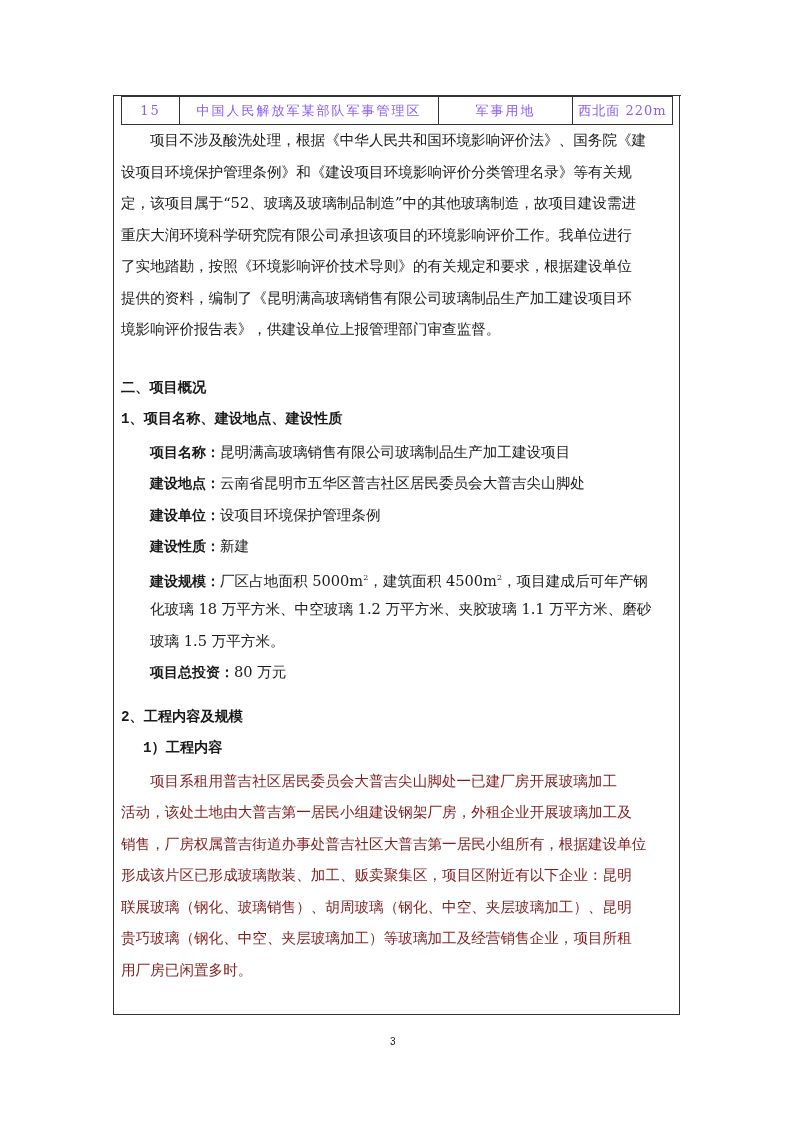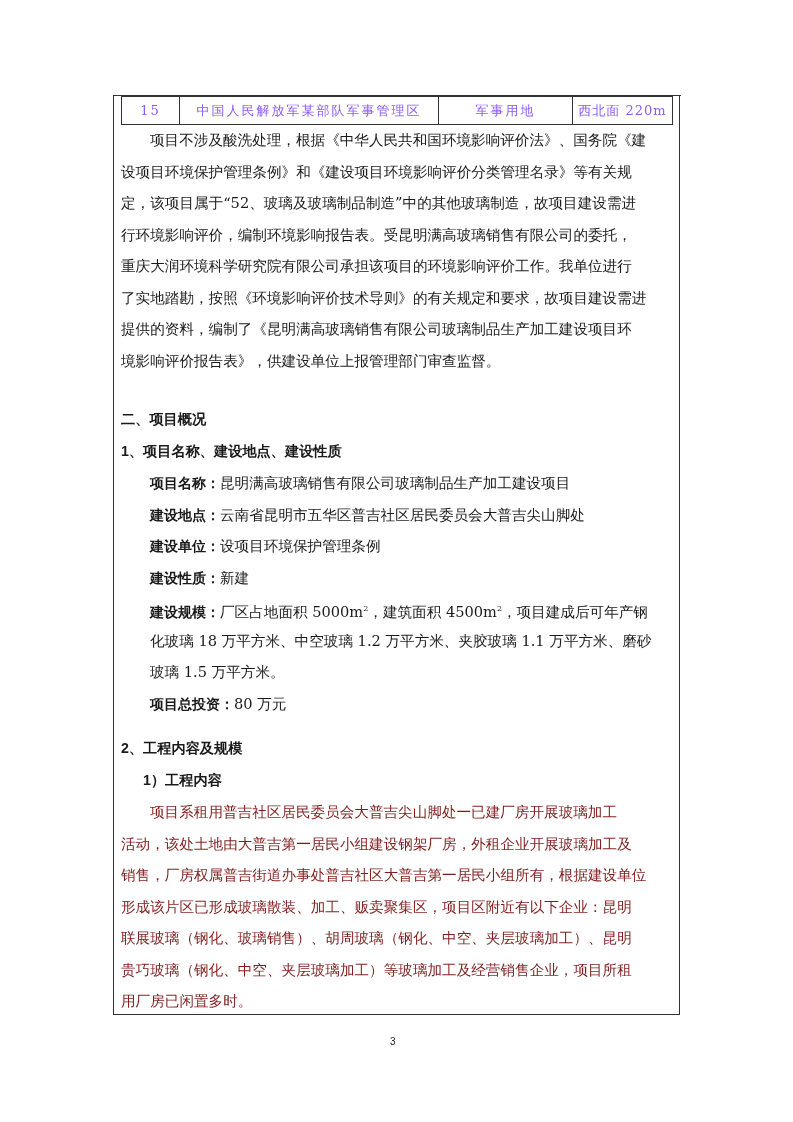--- a/index.html
+++ b/index.html
@@ -8,21 +8,21 @@
   .frame { position: absolute; left: 113px; top: 95px; width: 567px; height: 920px;
            border: 1px solid #333; border-top: none; box-sizing: border-box; }
   .frame-top { position:absolute; left:113px; top:95px; width:568px; height:1px; background:#333; }
   table.land { position: absolute; left: 121px; top: 96px; border-collapse: collapse;
                width: 552px; height: 29px; font-size: 13px; color: #8b5cf6; }
   table.land td { border: 1.5px solid #333; text-align: center; padding: 0; letter-spacing: 2px; }
   .content { position: absolute; left: 121px; top: 124px; width: 552px; font-size: 14.6px; }
   .line { height: 31.5px; line-height: 31.5px; white-space: nowrap; overflow: hidden; }
   .indent { padding-left: 29px; }
   .blue { color: #7f1d1d; }
-  .h { font-family: Liberation Sans, sans-serif; font-weight: bold; font-size: 14.2px; }
+  .h { font-family: Liberation Mono, monospace; font-weight: bold; font-size: 14.2px; }
   .lbl { font-family: "DejaVu Sans", "Liberation Sans", sans-serif; font-weight: bold; font-size: 14px; }
   .gap { height: 28px; }
   .page-num { position: absolute; left: 390px; top: 1036px; font-size: 10px; color:#222;
               font-family: "Liberation Sans", sans-serif; }
   sup { font-size: 8px; }
 </style>
 </head>
 <body>
 
 <div class="frame-top"></div>
@@ -36,23 +36,22 @@
     <td style="width:133px">军事用地</td>
     <td style="letter-spacing:1px">西北面 220m</td>
   </tr>
 </tbody>
   </table>
 
 <div class="content">
   <div class="line indent">项目不涉及酸洗处理，根据《中华人民共和国环境影响评价法》、国务院《建</div>
   <div class="line">设项目环境保护管理条例》和《建设项目环境影响评价分类管理名录》等有关规</div>
   <div class="line">定，该项目属于“52、玻璃及玻璃制品制造”中的其他玻璃制造，故项目建设需进</div>
-  <div class="line">行环境影响评价，编制环境影响报告表。受昆明满高玻璃销售有限公司的委托，</div>
   <div class="line">重庆大润环境科学研究院有限公司承担该项目的环境影响评价工作。我单位进行</div>
-  <div class="line">了实地踏勘，按照《环境影响评价技术导则》的有关规定和要求，故项目建设需进</div>
+  <div class="line">了实地踏勘，按照《环境影响评价技术导则》的有关规定和要求，根据建设单位</div>
   <div class="line">提供的资料，编制了《昆明满高玻璃销售有限公司玻璃制品生产加工建设项目环</div>
   <div class="line">境影响评价报告表》，供建设单位上报管理部门审查监督。</div>
 
   <div class="gap"></div>
 
   <div class="line h">二、项目概况</div>
   <div class="line h">1、项目名称、建设地点、建设性质</div>
 
   <div class="line indent">
     <span class="lbl">项目名称：</span><span>昆明满高玻璃销售有限公司玻璃制品生产加工建设项目</span>

